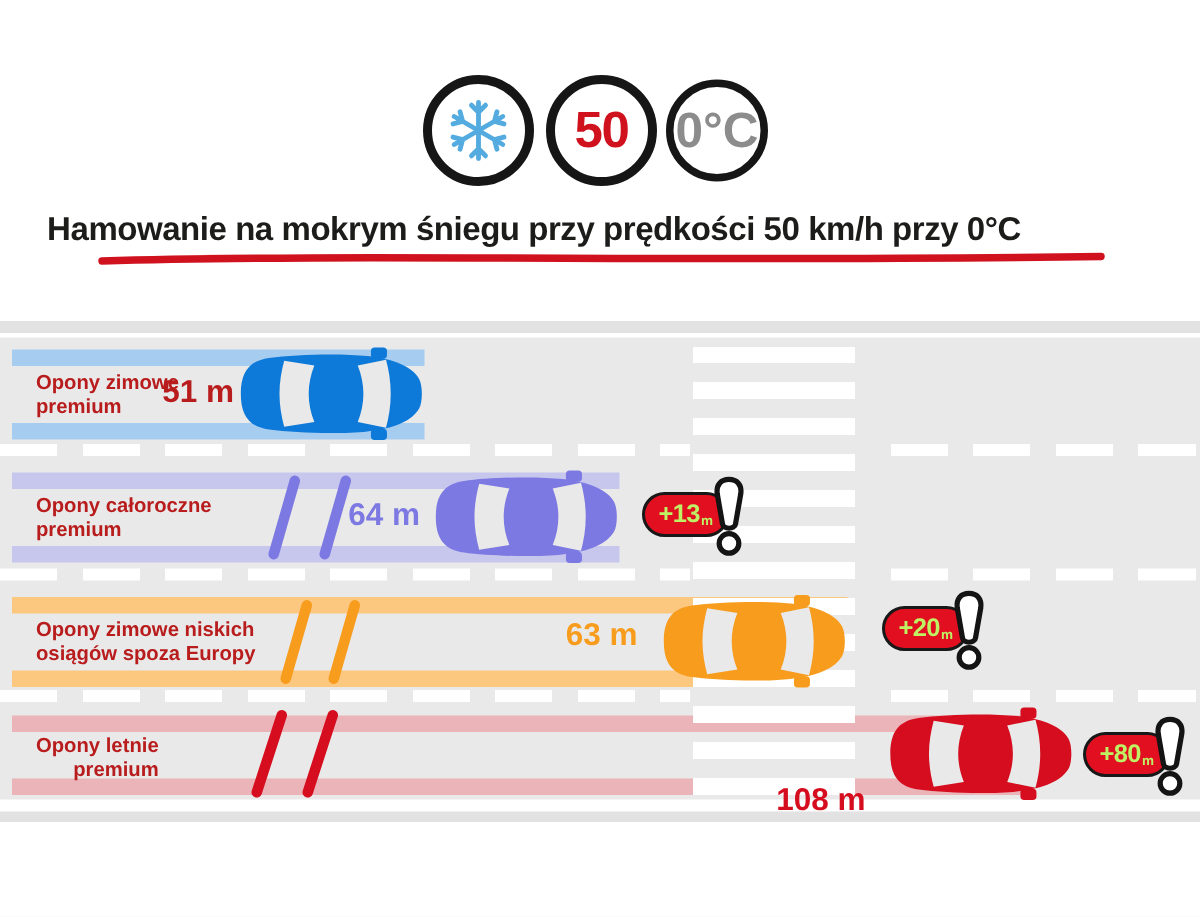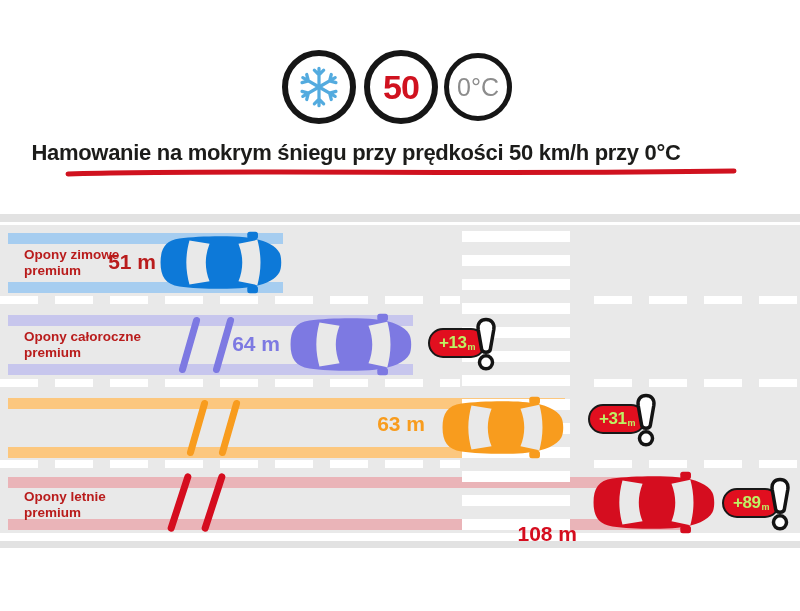--- a/index.html
+++ b/index.html
@@ -7,21 +7,21 @@
   body { font-family:"Liberation Sans", sans-serif; }
   .stage { position:relative; width:800px; height:611px; background:#fff; overflow:hidden;padding-left:28px; }
 
   
   .circle { position:absolute; border:6px solid #161616; border-radius:50%; background:#fff;
             display:flex; align-items:center; justify-content:center; }
   .c1 { left:282px; top:50px; width:74px; height:74px; }
   .c2 { left:364px; top:50px; width:74px; height:74px; }
   .c3 { left:444px; top:53px; width:68px; height:68px; border-width:5px; }
   .speed { font-size:34px; font-weight:800; letter-spacing:-1px; }
-  .temp  { font-size:25px; font-weight:400; color:#8c8c8c; }
+  .temp  { font-size:33px; font-weight:700; color:#8c8c8c; }
 
   
   .title { position:absolute; left:0; top:140px; width:712px; text-align:center;
            font-size:22px; font-weight:700; color:#1c1c1a; letter-spacing:-0.3px; }
   .underline { position:absolute; left:62px; top:166px; }
 
   
   .curb { position:absolute; left:0; width:800px; background:#e2e2e2; }
   .curb.top { top:214px; height:8px; }
   .curb.bottom { top:541px; height:7px; }
@@ -130,21 +130,23 @@
 
   <div class="band" style="left: 8px; top: 477px; width: 680px; background-color: rgb(234, 180, 184);"></div>
   <div class="band" style="left: 8px; top: 519px; width: 680px; background-color: rgb(234, 180, 184);"></div>
 
   <div class="crosswalk"></div>
 
   <div class="row-label" style="top:247px;">Opony zimowe
 premium</div>
   <div class="row-label" style="top:329px;">Opony całoroczne
 premium</div>
-  <div class="row-label" style="top:489px;">Opony letnie
+  <div class="row-label" style="top:412px;">Opony zimowe niskich
+osiągów spoza Europy</div>
+  <div class="row-label" style="top:489px;text-align:right;">Opony letnie
 premium</div>
 
   <div class="skid" style="left: 186px; top: 316px; height: 58px; transform: rotate(16deg); background-color: rgb(125, 121, 226);"></div>
   <div class="skid" style="left: 220px; top: 316px; height: 58px; transform: rotate(16deg); background-color: rgb(125, 121, 226);"></div>
   <div class="skid" style="left: 194px; top: 399px; height: 58px; transform: rotate(16deg); background-color: rgb(248, 156, 30);"></div>
   <div class="skid" style="left: 226px; top: 399px; height: 58px; transform: rotate(16deg); background-color: rgb(248, 156, 30);"></div>
   <div class="skid" style="left: 176px; top: 472px; height: 61px; transform: rotate(18deg); background-color: rgb(213, 13, 31);"></div>
   <div class="skid" style="left: 210px; top: 472px; height: 61px; transform: rotate(18deg); background-color: rgb(213, 13, 31);"></div>
 
   <div class="dist" style="left: 68px; top: 250px; width: 88px; color: #b91c1c;">51 m</div>
@@ -169,30 +171,30 @@
     <div class="pill" style="background-color: rgb(225, 15, 31);">
       <span>+13</span>
         <span class="sub">m</span>
     </div>
     <svg class="excl" width="28" height="54" viewBox="0 0 32 62">
         <use href="#excl-shape"></use>
       </svg>
   </div>
   <div class="badge" style="left:588px;top:402px;">
     <div class="pill" style="background-color: rgb(225, 15, 31);">
-      <span>+31</span>
+      <span>+20</span>
         <span class="sub">m</span>
     </div>
     <svg class="excl" width="28" height="54" viewBox="0 0 32 62">
         <use href="#excl-shape"></use>
       </svg>
   </div>
   <div class="badge" style="left:722px;top:486px;">
     <div class="pill" style="background-color: rgb(225, 15, 31);">
-      <span>+89</span>
+      <span>+80</span>
         <span class="sub">m</span>
     </div>
     <svg class="excl" width="28" height="54" viewBox="0 0 32 62">
         <use href="#excl-shape"></use>
       </svg>
   </div>
 
 
 </div>
 

